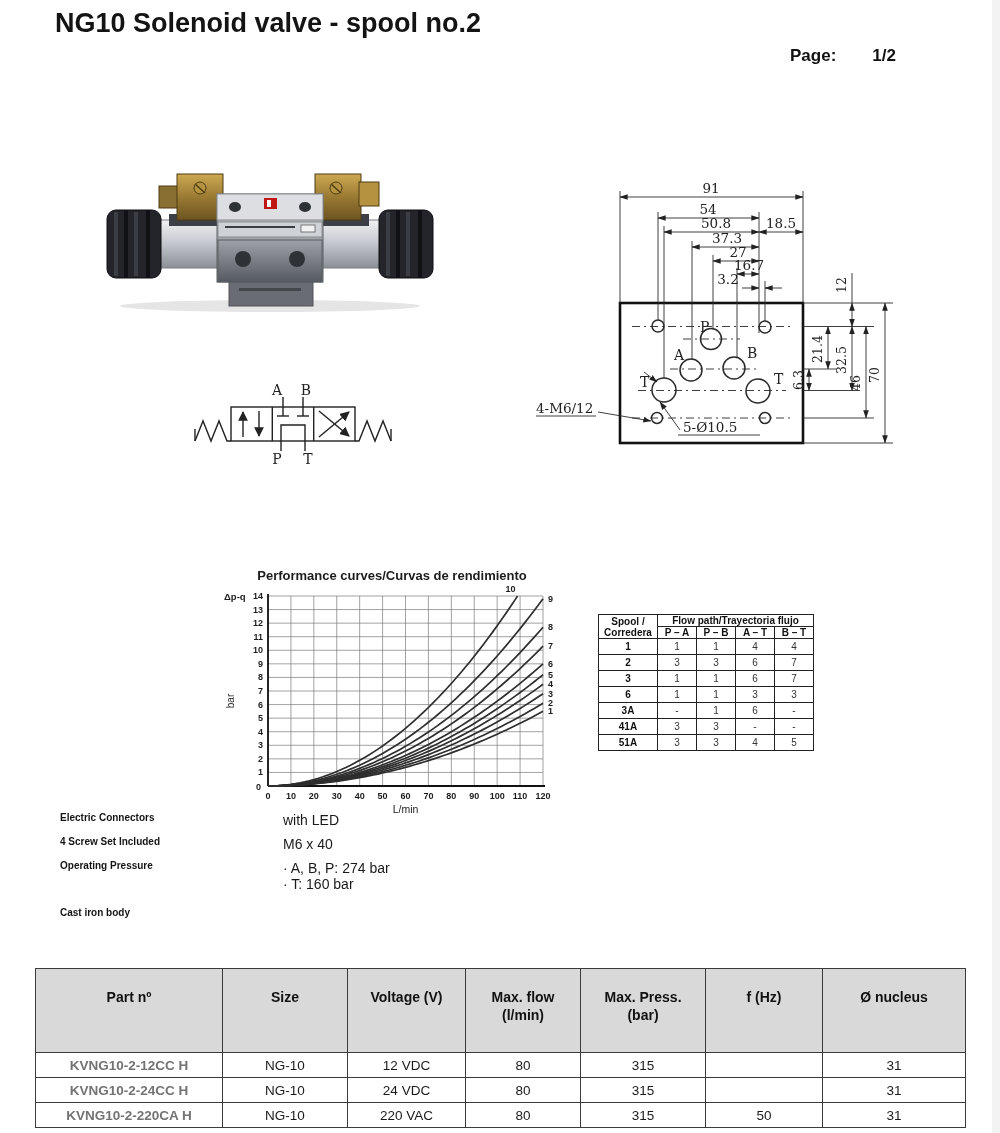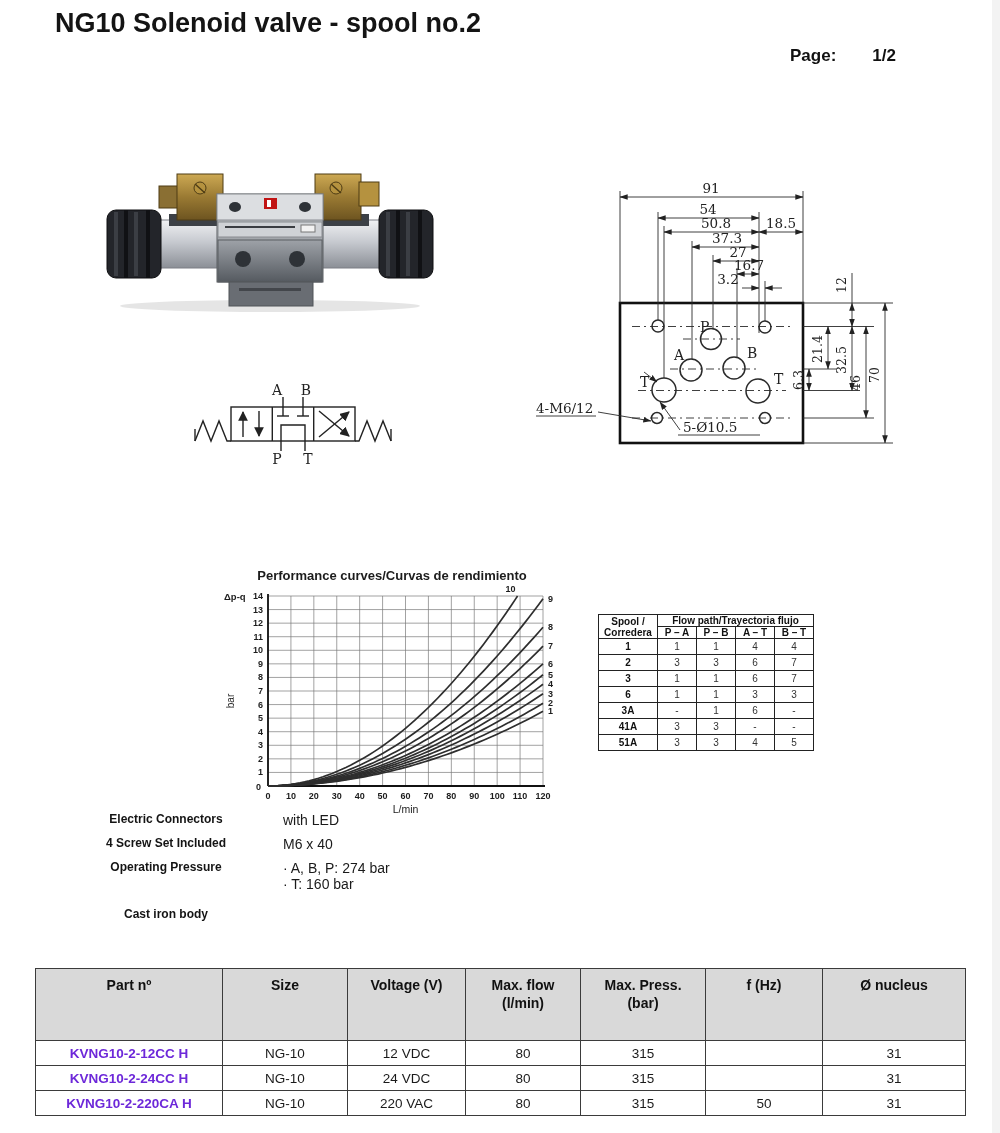--- a/index.html
+++ b/index.html
@@ -16,28 +16,28 @@
   .spool-table{position:absolute;left:598px;top:614px;border-collapse:collapse;font-family:"Liberation Sans",sans-serif;}
   .spool-table th,.spool-table td{border:1px solid #222;text-align:center;padding:0 2px;}
   .spool-table th{font-size:10px;font-weight:bold;white-space:pre-line;line-height:1.12;border-radius:8px;}
   .spool-table td{font-size:10px;height:15px;color:#333;}
   .spool-table td.sp{font-weight:bold;color:#111;}
   .spool-table .c0{width:54px;}
   .spool-table .cv{width:34px;}
   
   .specs{position:absolute;left:60px;top:812px;width:420px;}
   .spec-row{display:flex;margin-bottom:7px;}
-  .spec-label{width:212px;text-align:center;font-weight:bold;font-size:12px;color:#141414;}
+  .spec-label{width:212px;text-align:left;font-weight:bold;font-size:10px;color:#141414;}
   .spec-value{padding-left:11px;font-size:14px;white-space:pre-line;line-height:1.2;color:#1a1a1a;}
   .spec-row.gap{margin-top:14px;}
   
   .parts-table{position:absolute;left:35px;top:968px;border-collapse:collapse;table-layout:fixed;font-family:"Liberation Sans",sans-serif;}
-  .parts-table th{background:#d9d9d9;border:1px solid #3b3b3b;font-size:14px;font-weight:bold;height:62px;white-space:pre-line;line-height:1.25;vertical-align:top;padding-top:8px;}
+  .parts-table th{background:#d9d9d9;border:1px solid #3b3b3b;font-size:14px;font-weight:bold;height:62px;white-space:pre-line;line-height:1.25;vertical-align:top;padding-top:20px;}
   .parts-table td{border:1px solid #3b3b3b;font-size:13.5px;text-align:center;height:22px;color:#1a1a1a;}
-  .parts-table td.part{font-weight:bold;color:#6d28d9;}
+  .parts-table td.part{font-weight:bold;color:#737373;}
 </style>
 </head>
 <body>
 
 <div class="page">
   <div class="edge"></div>
 
   <div class="title">NG10 Solenoid valve - spool no.2</div>
   <div class="pagebox">
     <span>Page:</span>

